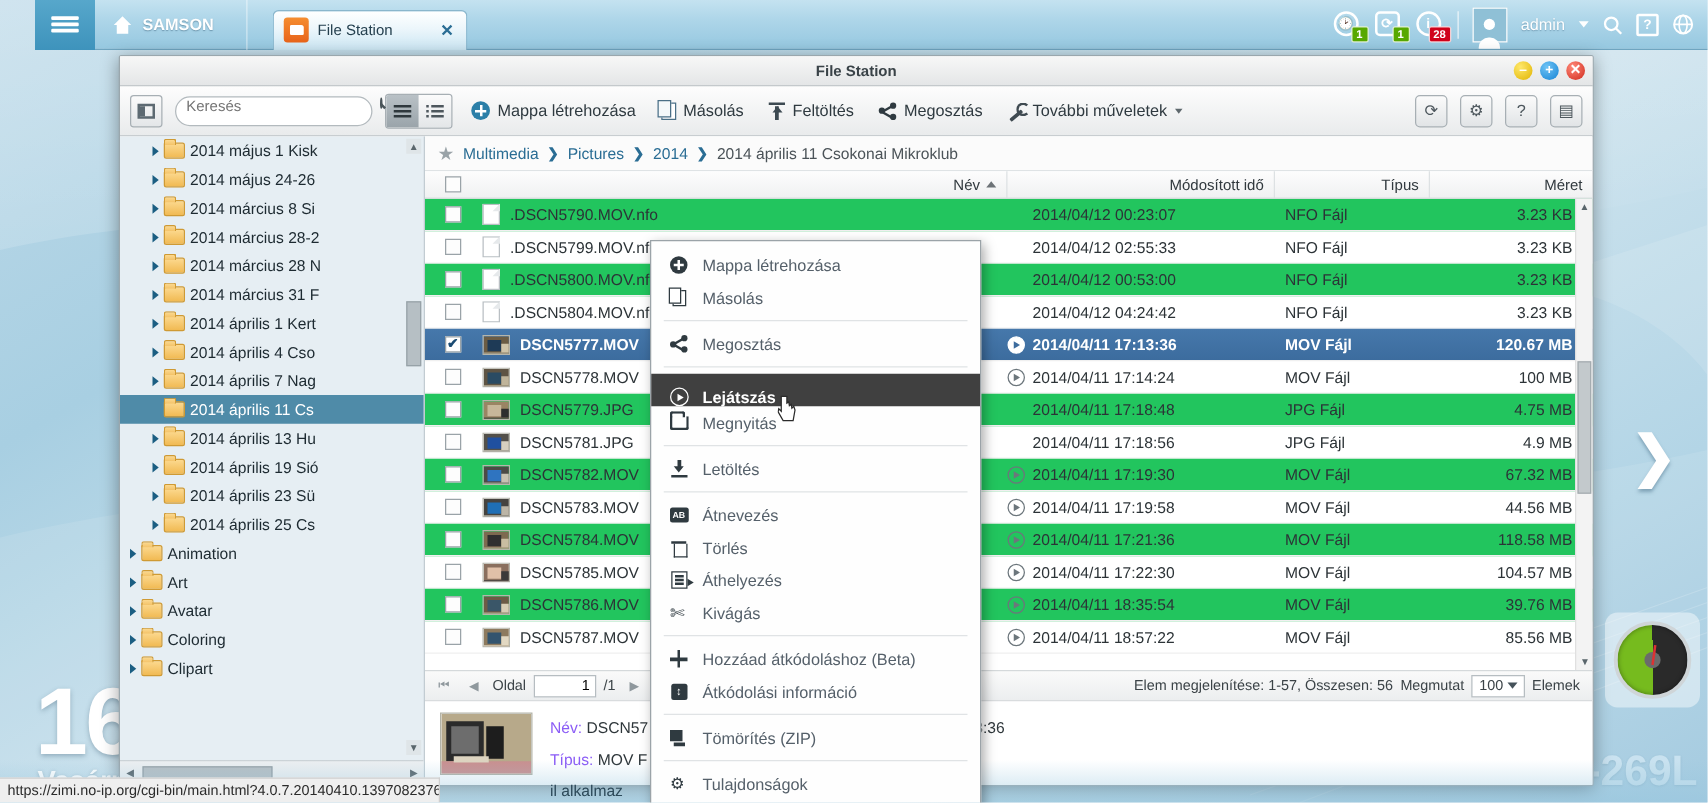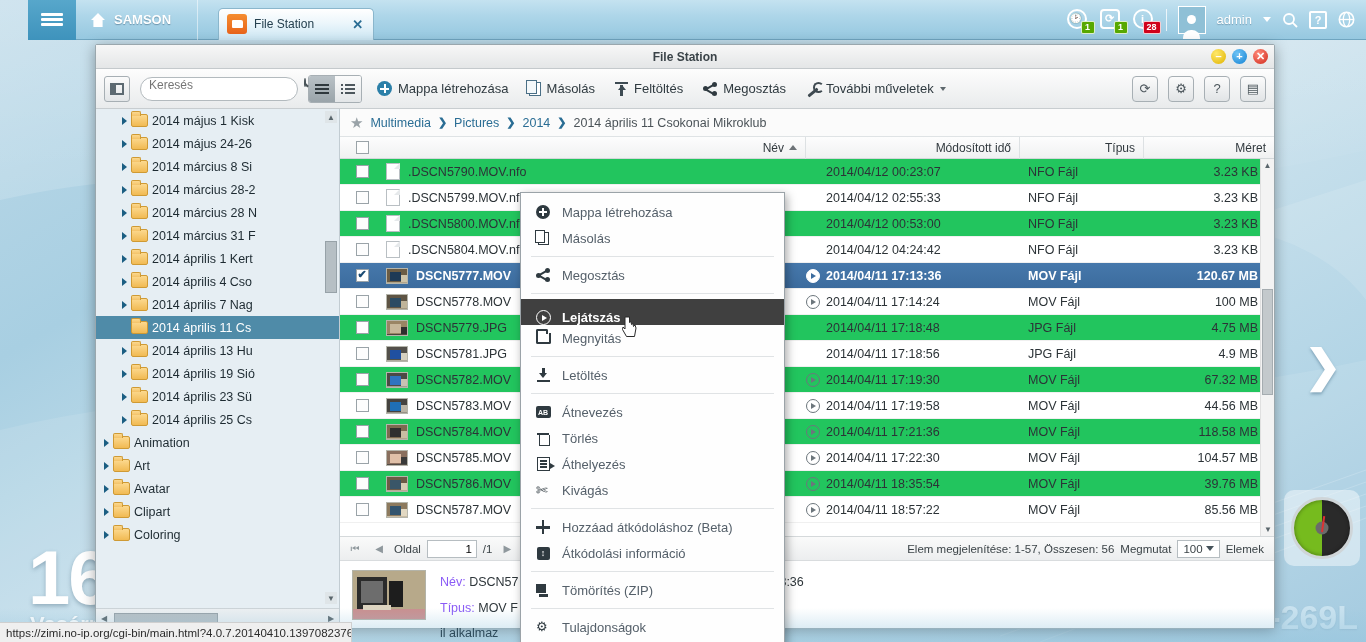--- a/index.html
+++ b/index.html
@@ -631,26 +631,26 @@
             <span>Art</span>
           </div>
           <div class="tnode">
             <span class="tri"></span>
             <span class="folder"></span>
             <span>Avatar</span>
           </div>
           <div class="tnode">
             <span class="tri"></span>
             <span class="folder"></span>
+            <span>Coloring</span>
+          </div>
+          <div class="tnode">
+            <span class="tri"></span>
+            <span class="folder"></span>
             <span>Clipart</span>
-          </div>
-          <div class="tnode">
-            <span class="tri"></span>
-            <span class="folder"></span>
-            <span>Coloring</span>
           </div>
         </div>
       <div class="tree-vscroll">
         <div class="tsb-up">▲</div>
         <div class="tsb-thumb"></div>
         <div class="tsb-dn" style="position:absolute;bottom:0;">▼</div>
       </div>
       <div class="tree-hscroll">
         <div class="hsb-arrow">◀</div>
         <div class="hsb-track">

